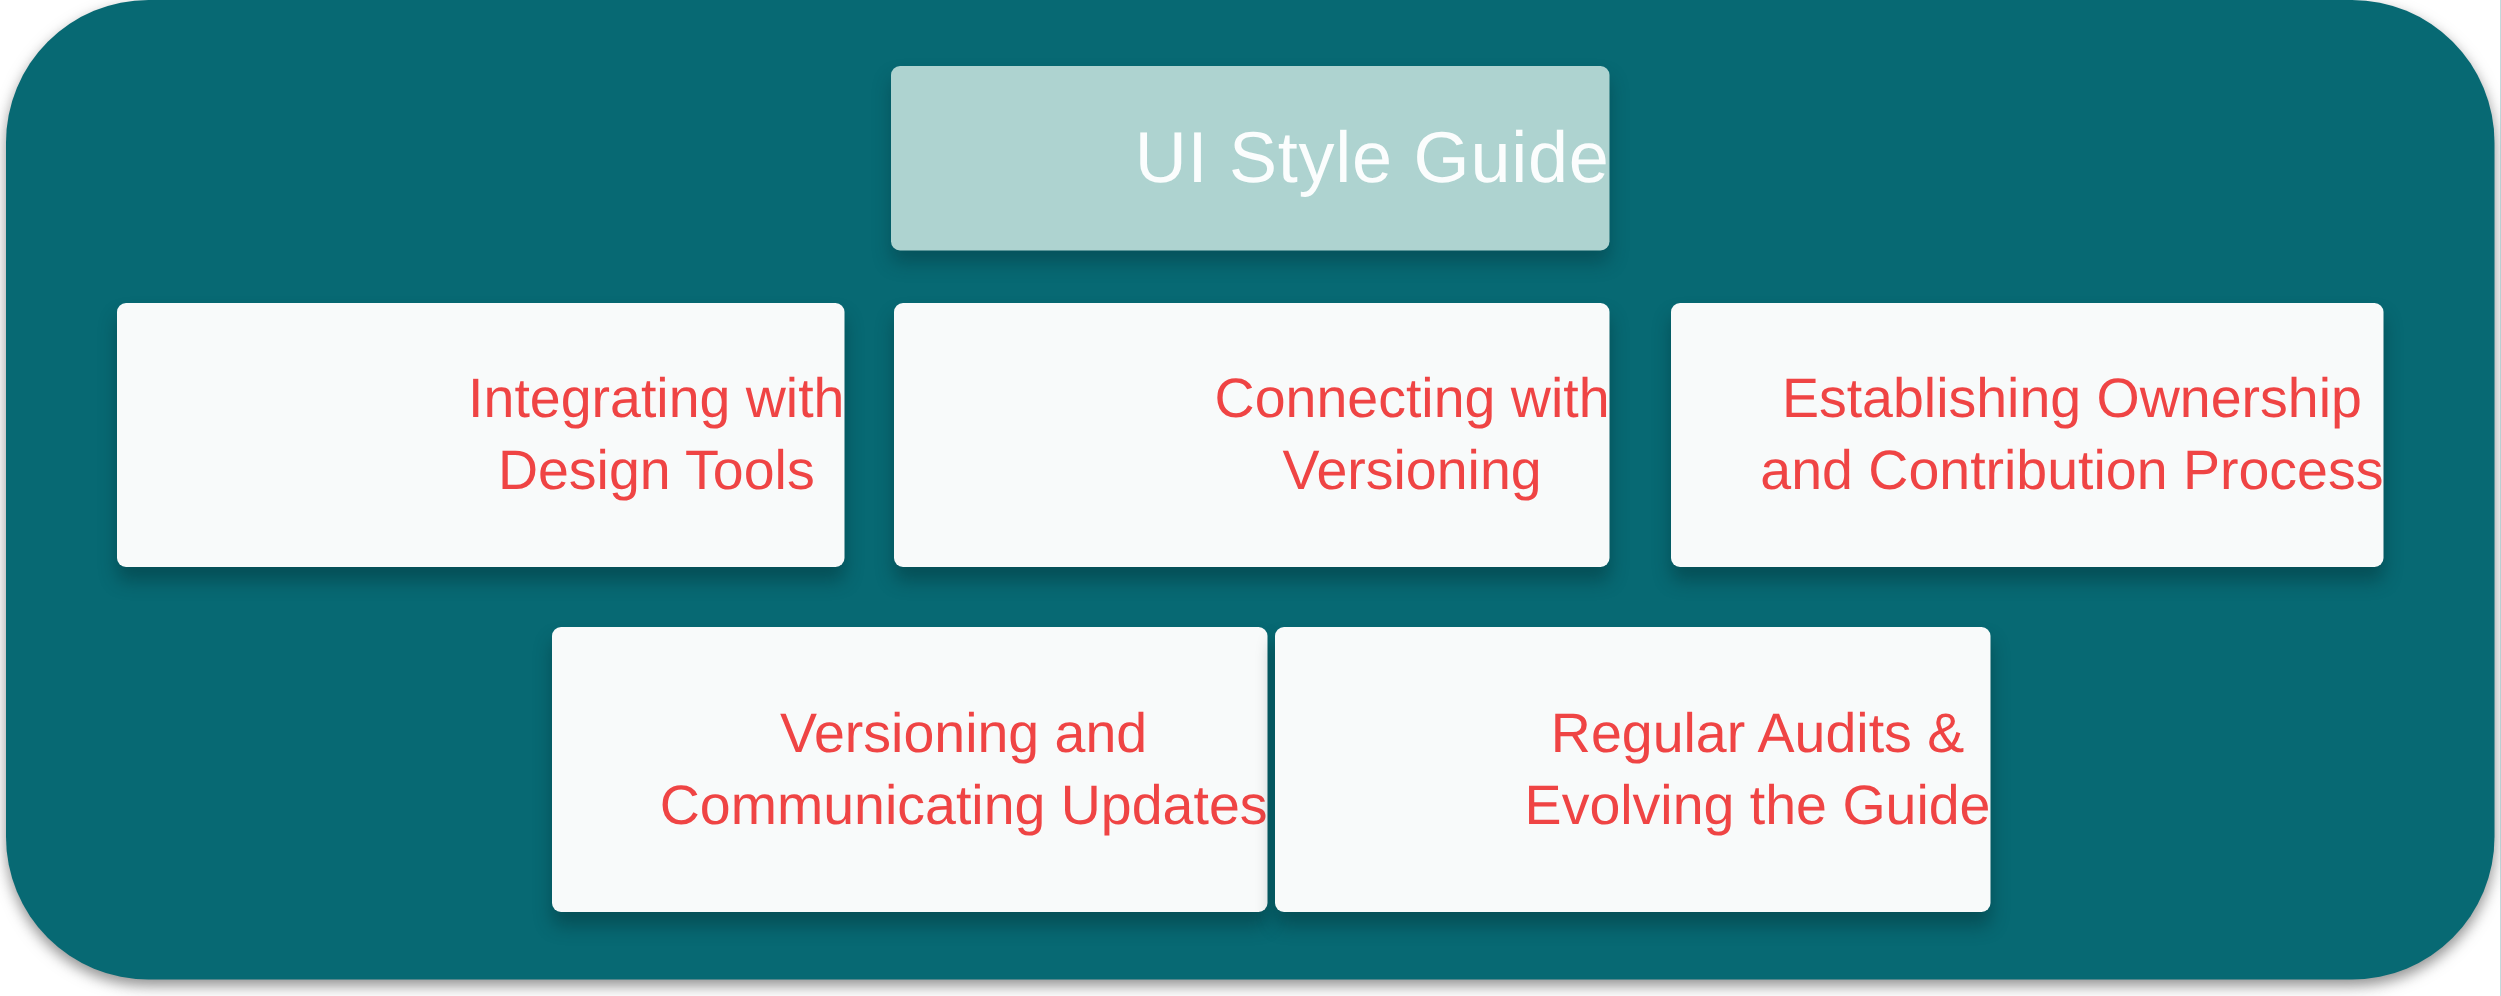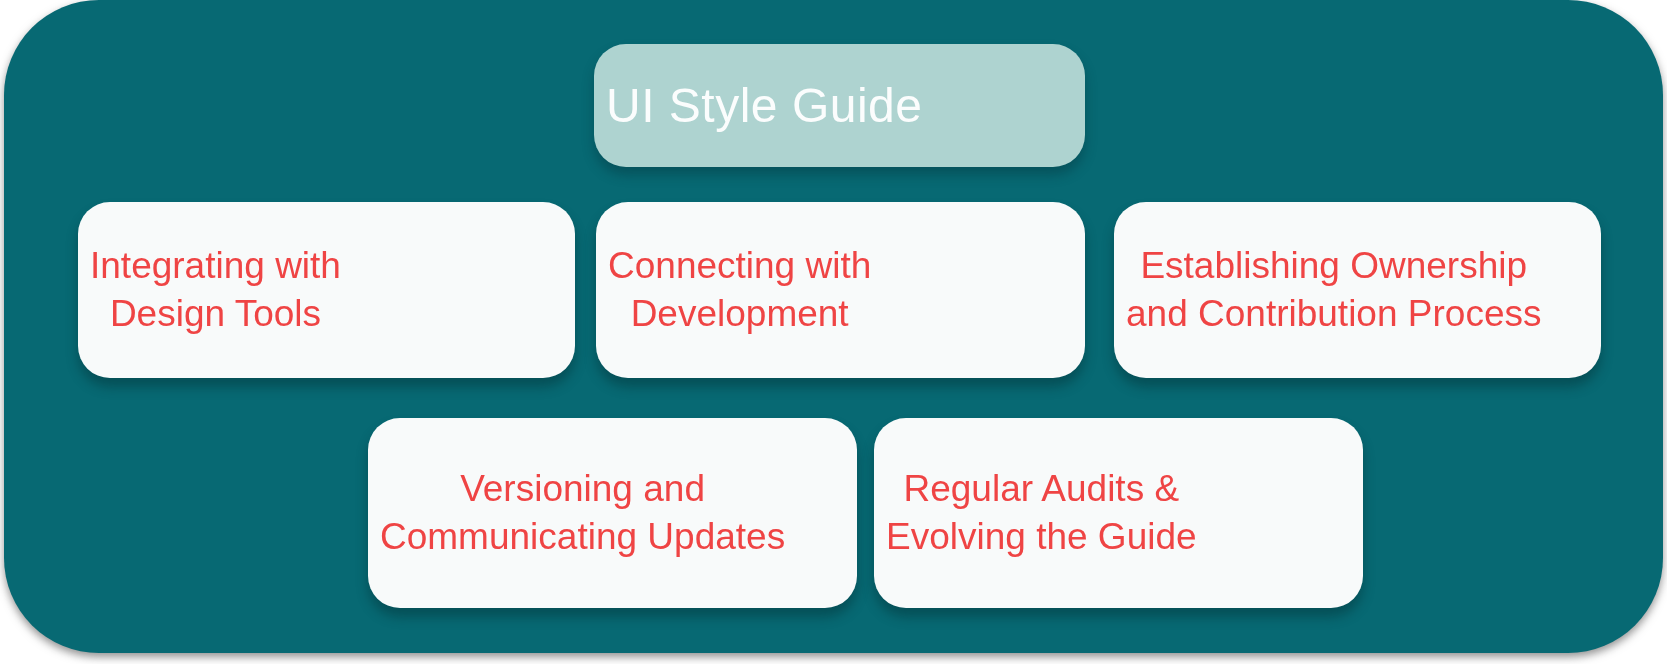--- a/index.html
+++ b/index.html
@@ -21,24 +21,23 @@
     top: 0;
     height: 653px;
     background: #076973;
     border-radius: 95px;
     box-shadow: 0 4px 9px rgba(75, 75, 75, 0.6);
   }
   .card {
     position: absolute;
     display: flex;
     align-items: center;
-    justify-content: flex-start;
+    justify-content: flex-end;
     text-align: center;
-    border-radius: 32px;
-    padding-left: 12px;
+    border-radius: 6px;
   }
   .title-card {
     left: 594px;
     top: 44px;
     width: 479px;
     height: 123px;
     background: #aed3d0;
     box-shadow: 0 8px 12px rgba(4, 48, 54, 0.38);
   }
   .title-text {
@@ -56,41 +55,41 @@
     color: #ef4444;
     font-size: 37px;
     font-weight: 400;
     line-height: 48px;
     white-space: pre-line;
   }
   .node-1 { left: 78px;   top: 202px; width: 485px; height: 176px; }
   .node-2 { left: 596px;  top: 202px; width: 477px; height: 176px; }
   .node-3 { left: 1114px; top: 202px; width: 475px; height: 176px; }
   .node-4 { left: 340px;  top: 418px; width: 477px; height: 190px; margin-left: 28px; }
-  .node-5 { left: 850px;  top: 418px; width: 477px; height: 190px; margin-left: 24px; }
+  .node-5 { left: 850px;  top: 418px; width: 477px; height: 190px; }
 </style>
 </head>
 <body>
 
 <div class="canvas">
 
   <div class="bg"></div>
 
   <div class="card title-card">
     <span class="title-text">UI Style Guide</span>
   </div>
 
   <div class="card node node-1">
     <span class="node-text">Integrating with
 Design Tools</span>
   </div>
 
   <div class="card node node-2">
     <span class="node-text">Connecting with
-Development</span>
+Versioning</span>
   </div>
 
   <div class="card node node-3">
     <span class="node-text">Establishing Ownership
 and Contribution Process</span>
   </div>
 
   <div class="card node node-4">
     <span class="node-text">Versioning and
 Communicating Updates</span>

